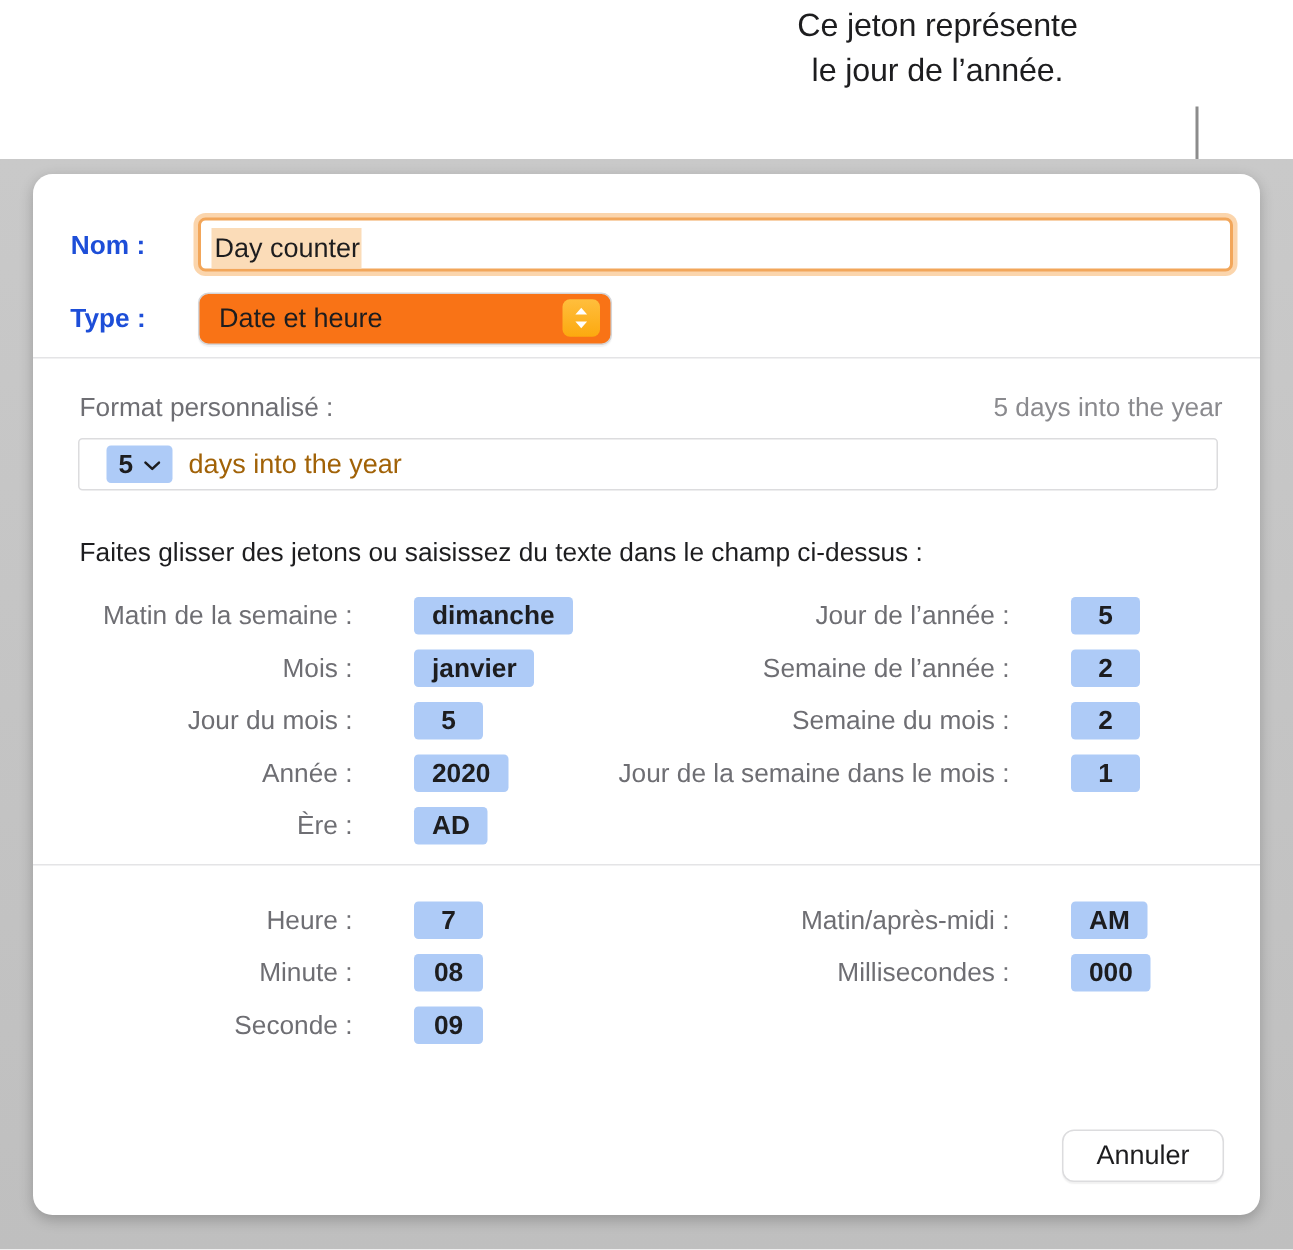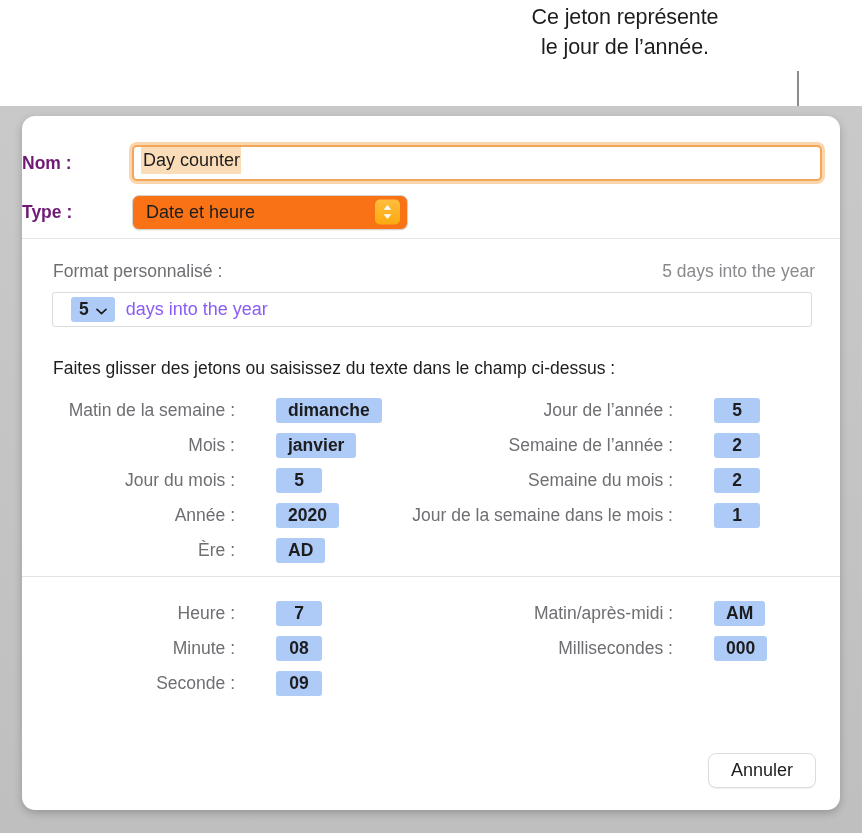--- a/index.html
+++ b/index.html
@@ -77,38 +77,38 @@
   .row-name, .row-type {
     position: absolute;
     display: flex;
     align-items: center;
   }
   .row-name { left: 0; top: 27px; width: 100%; height: 40px; }
   .row-type { left: 0; top: 77px; width: 100%; height: 38px; }
 
   .field-label {
     width: 110px;
-    text-align: left;
+    text-align: center;
     font-size: 17.5px;
     font-weight: bold;
-    color: #701a75;
+    color: #1d4ed8;
     padding-right: 10px;
     box-sizing: border-box;
   }
 
   .name-input {
     position: relative;
     width: 690px;
     height: 36px;
     border: 2px solid #f2a65a;
     border-radius: 5px;
     box-shadow: 0 0 0 3px rgba(247,178,103,0.55);
     background: #ffffff;
     display: flex;
-    align-items: flex-start;
+    align-items: flex-end;
     box-sizing: border-box;
   }
   .name-value {
     font-size: 18px;
     color: #1d1d1f;
     background: #fbdcb8;
     padding: 1px 1px 2px 2px;
     margin-left: 7px;
     line-height: 24px;
   }
@@ -195,21 +195,21 @@
     gap: 7px;
   }
   .fmt-token .tok-text {
     font-size: 17.5px;
     font-weight: bold;
     color: #1d1d1f;
   }
   .fmt-rest {
     margin-left: 11px;
     font-size: 18px;
-    color: #8b5cf6;
+    color: #a16207;
   }
 
   .hint {
     position: absolute;
     left: 31px;
     top: 242px;
     font-size: 17.5px;
     color: #1d1d1f;
   }
 

